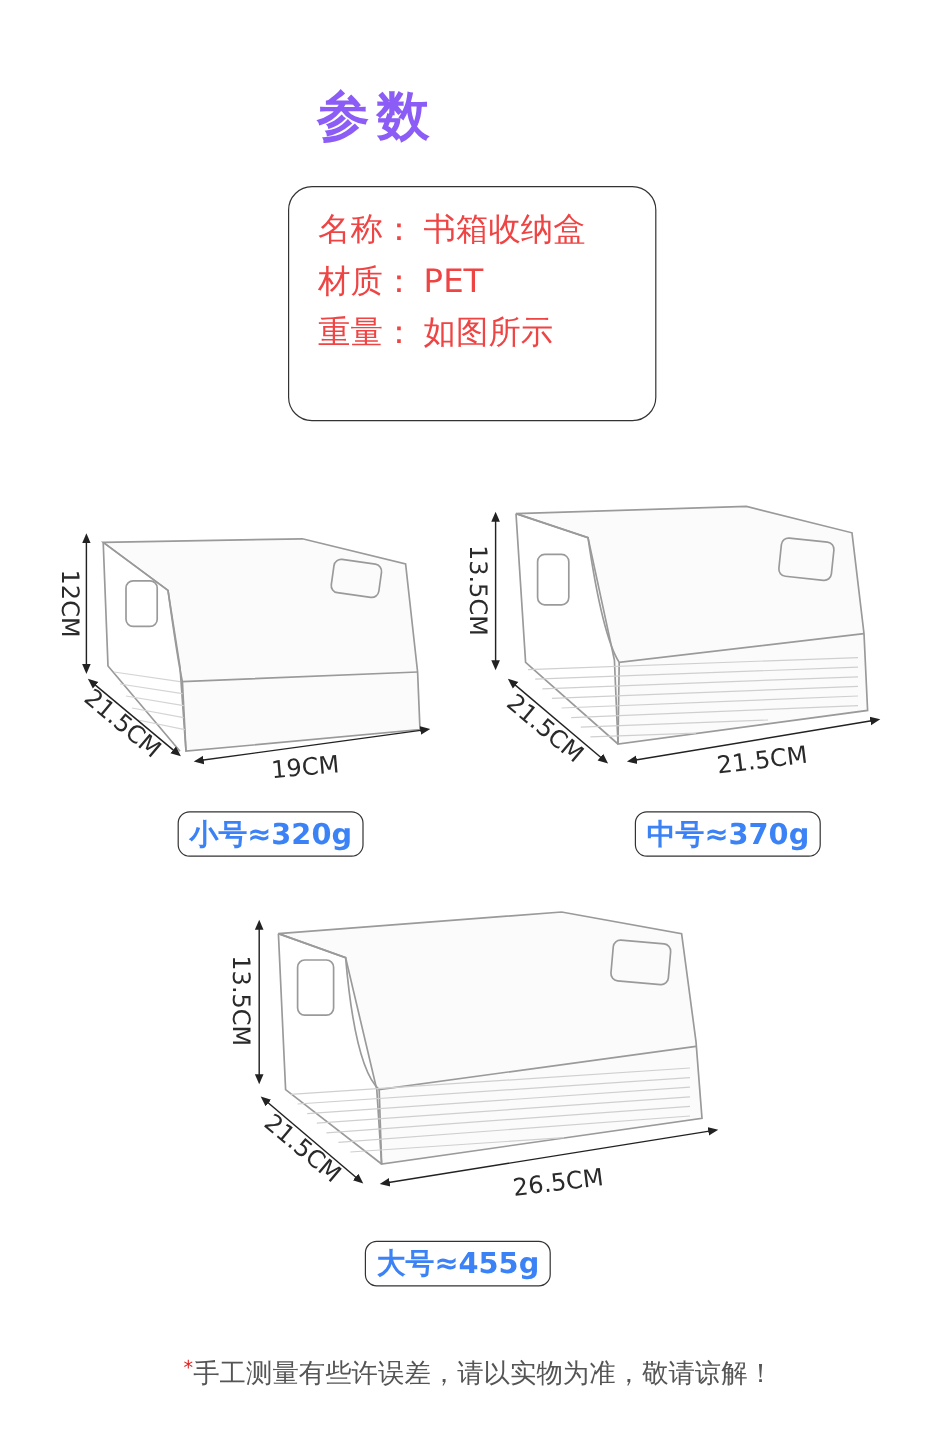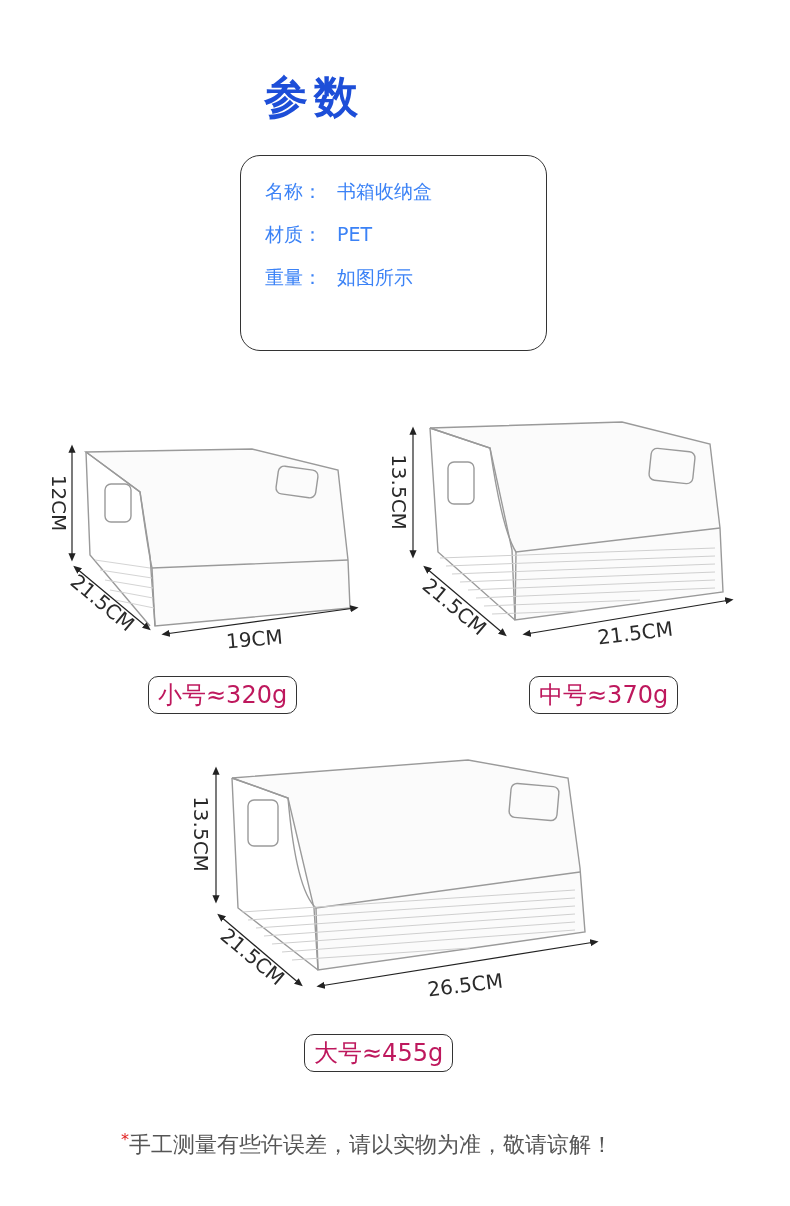--- a/index.html
+++ b/index.html
@@ -1,28 +1,28 @@
 <!DOCTYPE html>
 <html><head>
 <meta charset="utf-8">
 <style>
   html, body { margin: 0; padding: 0; background: #ffffff; }
   body { width: 790px; height: 1206px; position: relative; overflow: hidden;
          font-family: "DejaVu Sans", "Liberation Sans", sans-serif; color: #222; }
   .abs { position: absolute; }
   .title { left: 0; width: 628px; top: 68px; text-align: center; font-size: 44px;
-           font-weight: bold; letter-spacing: 6px; color: #1d4ed8; }
+           font-weight: bold; letter-spacing: 6px; color: #8b5cf6; }
   .spec-box { left: 240px; top: 155px; width: 307px; height: 196px; border: 1.5px solid #333;
               border-radius: 20px; box-sizing: border-box; padding: 14px 0 0 24px; }
-  .spec-row { font-size: 19px; line-height: 43px; color: #3b82f6; white-space: nowrap; }
+  .spec-row { font-size: 27px; line-height: 43px; color: #ef4444; white-space: nowrap; }
   .spec-row .k { display: inline-block; }
   .spec-row .sep { display: inline-block; width: 34px; }
   .size-label { border: 1.5px solid #333; border-radius: 10px; font-size: 24px;
-                padding: 2px 9px; color: #be185d; white-space: nowrap; background: #fff; }
-  .note { left: 0; width: 734px; top: 1130px; text-align: center; font-size: 22px; color: #555; }
+                padding: 2px 9px; color: #3b82f6; white-space: nowrap; background: #fff; font-weight: bold; }
+  .note { left: 0; width: 734px; top: 1130px; text-align: center; font-size: 22px; color: #555; padding-left: 32px; }
   .note .star { color: #e02020; font-size: 16px; vertical-align: top; }
   svg text { font-family: "DejaVu Sans", "Liberation Sans", sans-serif; fill: #2a2a2a; }
 </style>
 </head>
 <body>
 
 <div class="abs title">参数</div>
 
 <div class="abs spec-box">
   <div class="spec-row">

